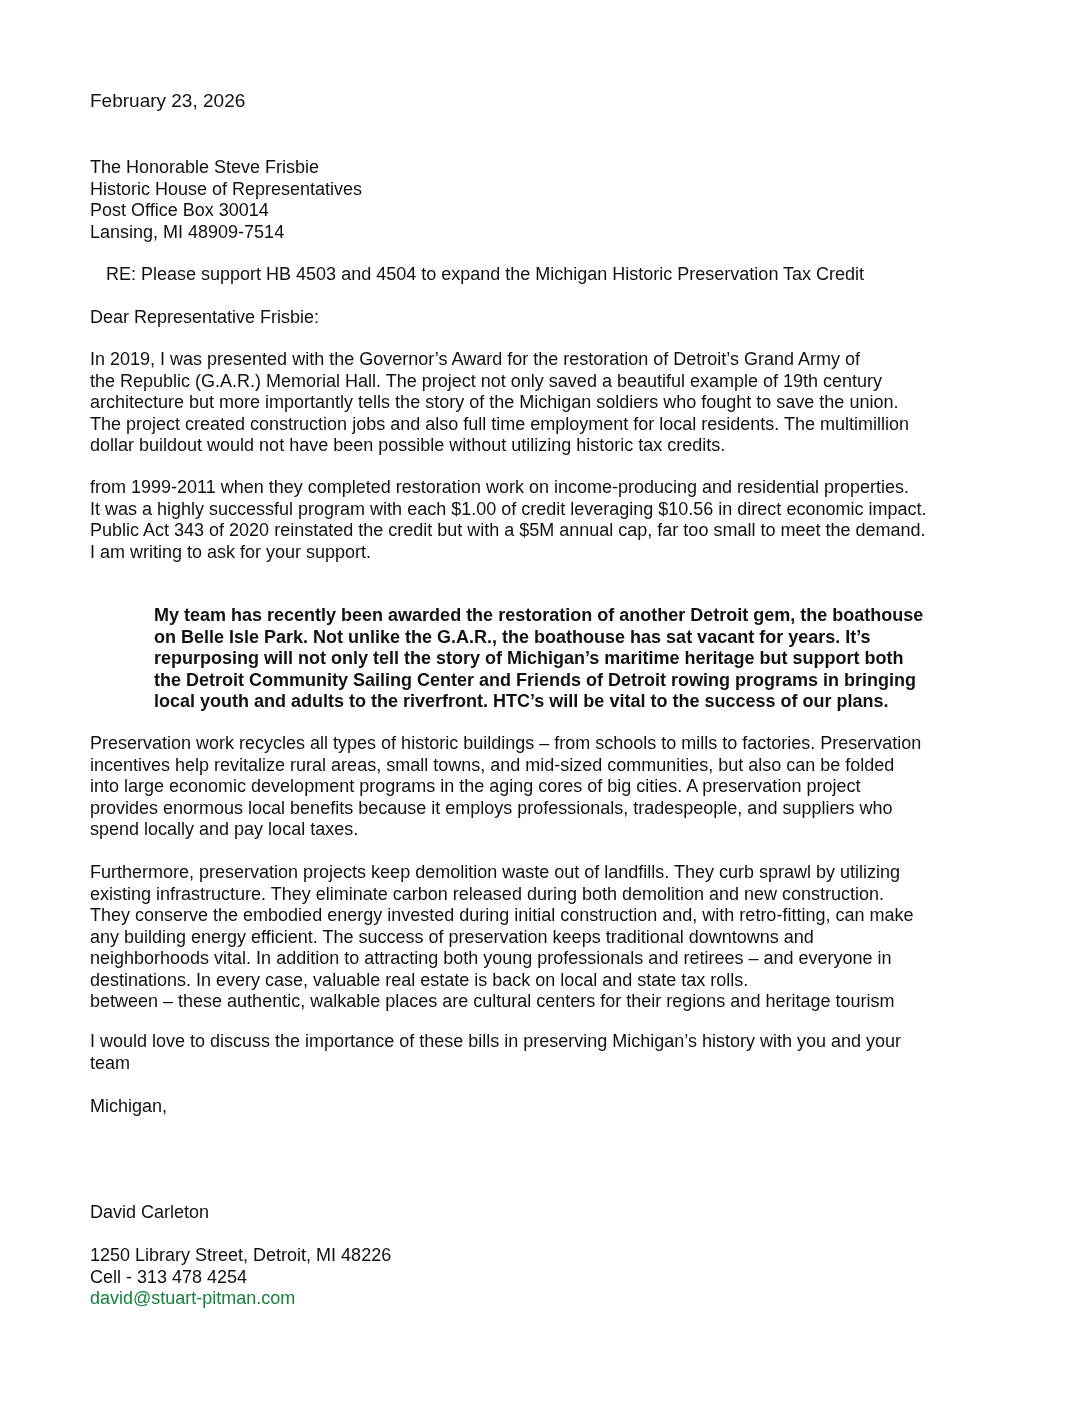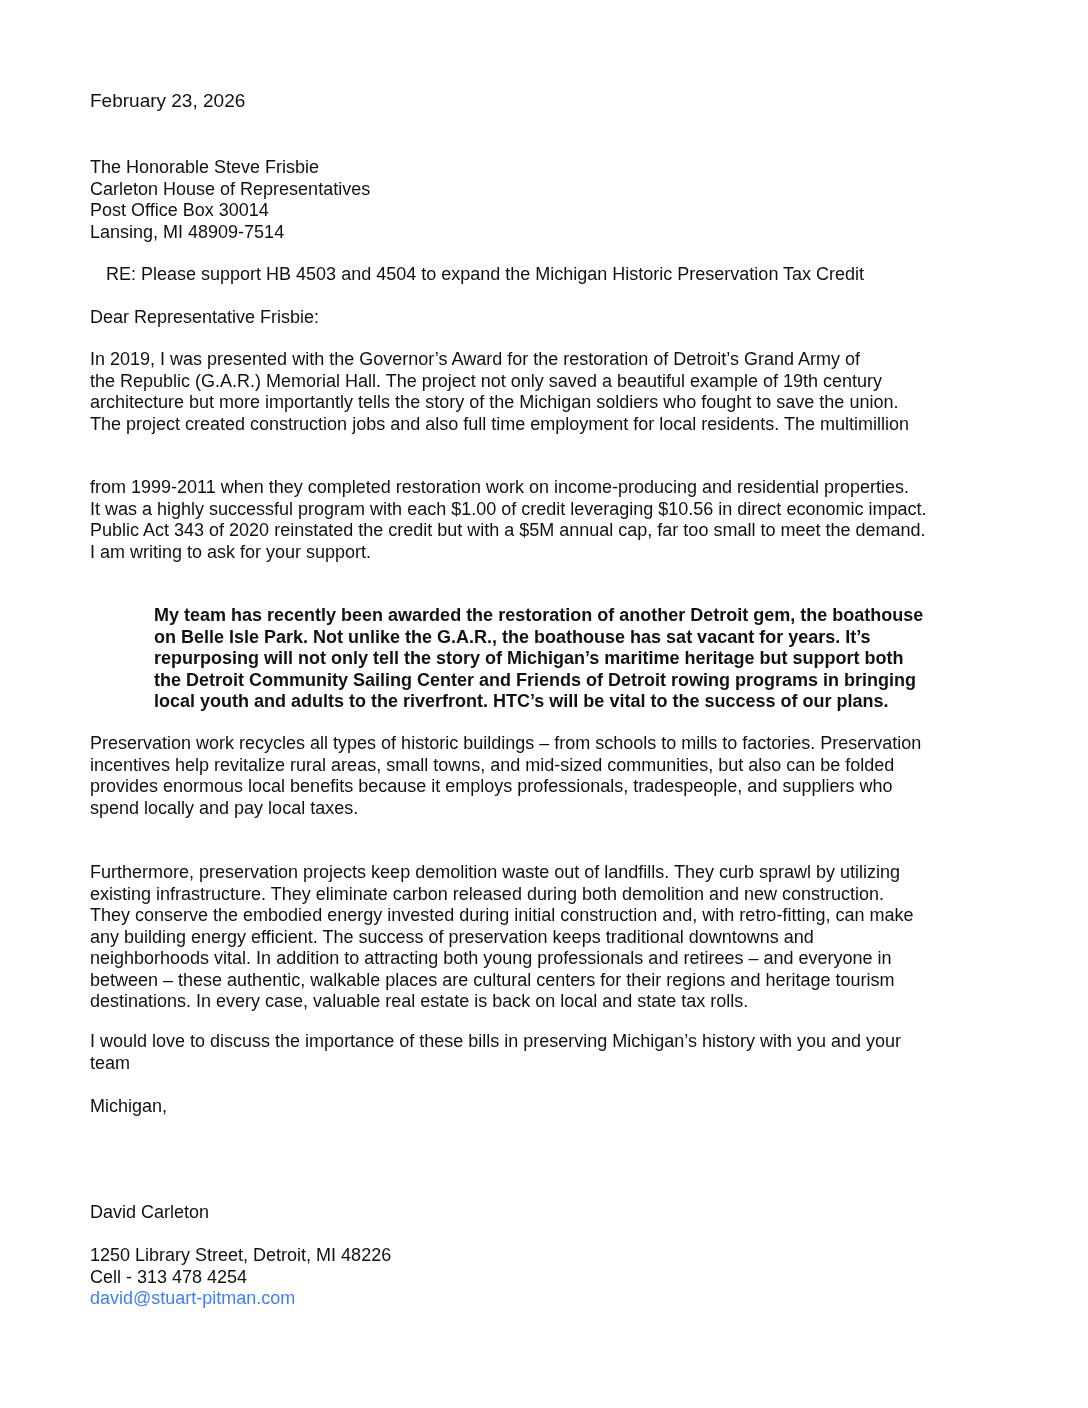--- a/index.html
+++ b/index.html
@@ -42,79 +42,81 @@
       white-space: nowrap;
     }
     .indent {
       left: 154px;
       width: 850px;
       font-weight: bold;
     }
     .date { top: 90px; font-size: 19px; }
     b, .bold { font-weight: normal; }
     a.email {
-      color: #3b82f6;
+      color: #15803d;
       text-decoration: none;
     }
   </style>
 </head>
 <body>
 
 <div class="page">
 
   <div class="line date">February 23, 2026</div>
 
   <div class="block" style="top:157px;">
     <span class="l">The Honorable Steve Frisbie</span>
-    <span class="l">Carleton House of Representatives</span>
+    <span class="l">Historic House of Representatives</span>
     <span class="l">Post Office Box 30014</span>
     <span class="l">Lansing,  MI 48909-7514</span>
   </div>
 
   <div class="line" style="top:264px;margin-left:16px;">RE:  Please support HB 4503 and 4504 to expand the Michigan Historic Preservation Tax Credit</div>
 
   <div class="line" style="top:307px;">Dear Representative Frisbie:</div>
 
   <div class="block" style="top:349px;">
     <span class="l"><span>In 2019, I was presented with the </span><b>Governor’s Award for the restoration of Detroit’s Grand Army of</b></span>
     <span class="l"><b>the Republic (G.A.R.) Memorial Hall.</b><span> The project not only saved a beautiful example of 19th century</span></span>
     <span class="l">architecture but more importantly tells the story of the Michigan soldiers who fought to save the union.</span>
     <span class="l">The project created construction jobs and also full time employment for local residents. The multimillion</span>
+    <span class="l">dollar buildout would not have been possible without utilizing historic tax credits.</span>
   </div>
 
   <div class="block" style="top:477px;">
     <span class="l">from 1999-2011 when they completed restoration work on income-producing and residential properties.</span>
     <span class="l">It was a highly successful program with each $1.00 of credit leveraging $10.56 in direct economic impact.</span>
     <span class="l">Public Act 343 of 2020 reinstated the credit but with a $5M annual cap, far too small to meet the demand.</span>
     <span class="l">I am writing to ask for your support.</span>
   </div>
 
   <div class="block indent" style="top:605px;">
     <span class="l">My team has recently been awarded the restoration of another Detroit gem, the boathouse</span>
     <span class="l">on Belle Isle Park. Not unlike the G.A.R., the boathouse has sat vacant for years. It’s</span>
     <span class="l">repurposing will not only tell the story of Michigan’s maritime heritage but support both</span>
     <span class="l">the Detroit Community Sailing Center and Friends of Detroit rowing programs in bringing</span>
     <span class="l">local youth and adults to the riverfront. HTC’s will be vital to the success of our plans.</span>
   </div>
 
   <div class="block" style="top:733px;">
     <span class="l">Preservation work recycles all types of historic buildings – from schools to mills to factories. Preservation</span>
     <span class="l">incentives help revitalize rural areas, small towns, and mid-sized communities, but also can be folded</span>
+    <span class="l">into large economic development programs in the aging cores of big cities. A preservation project</span>
     <span class="l">provides enormous local benefits because it employs professionals, tradespeople, and suppliers who</span>
     <span class="l">spend locally and pay local taxes.</span>
   </div>
 
   <div class="block" style="top:862px;">
     <span class="l">Furthermore, preservation projects keep demolition waste out of landfills. They curb sprawl by utilizing</span>
     <span class="l">existing infrastructure. They eliminate carbon released during both demolition and new construction.</span>
     <span class="l">They conserve the embodied energy invested during initial construction and, with retro-fitting, can make</span>
     <span class="l">any building energy efficient. The success of preservation keeps traditional downtowns and</span>
     <span class="l">neighborhoods vital. In addition to attracting both young professionals and retirees – and everyone in</span>
+    <span class="l">destinations. In every case, valuable real estate is back on local and state tax rolls.</span>
     <span class="l">between – these authentic, walkable places are cultural centers for their regions and heritage tourism</span>
-    <span class="l">destinations. In every case, valuable real estate is back on local and state tax rolls.</span>
   </div>
 
   <div class="block" style="top:1031px;">
     <span class="l">I would love to discuss the importance of these bills in preserving Michigan’s history with you and your</span>
     <span class="l">team</span>
   </div>
 
   <div class="line" style="top:1096px;">Michigan,</div>
 
   <div class="line" style="top:1202px;">David Carleton</div>

